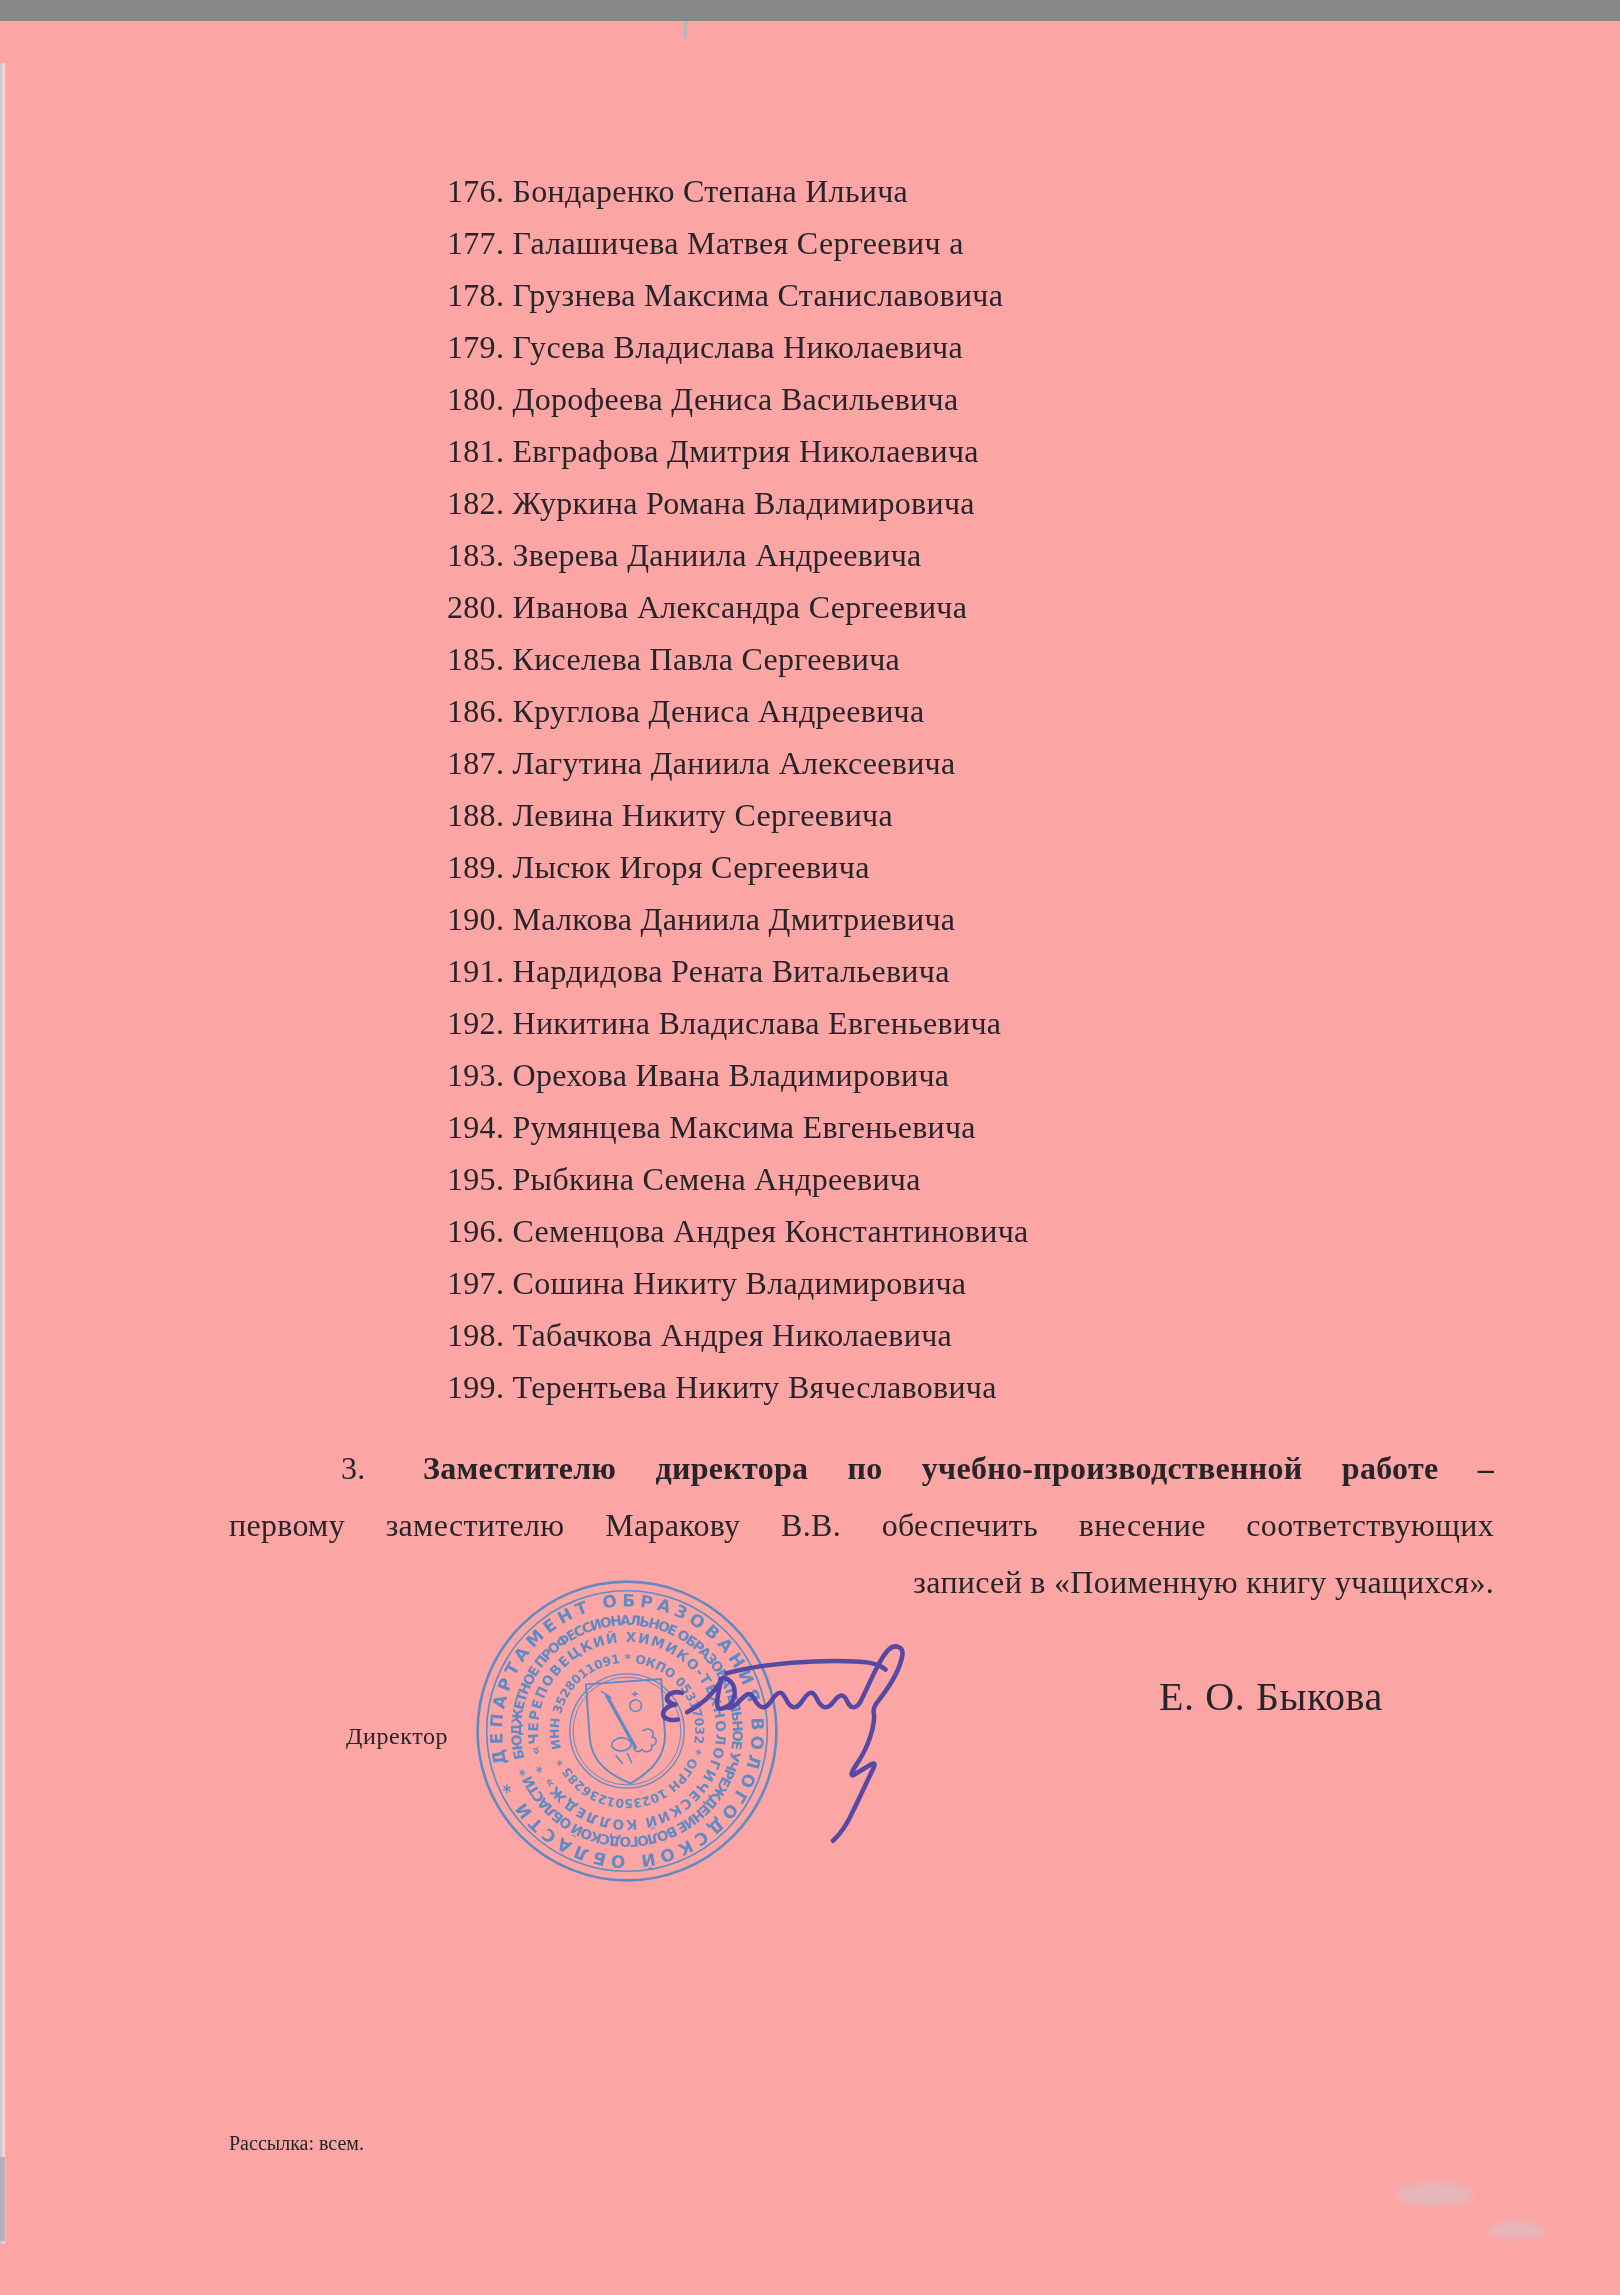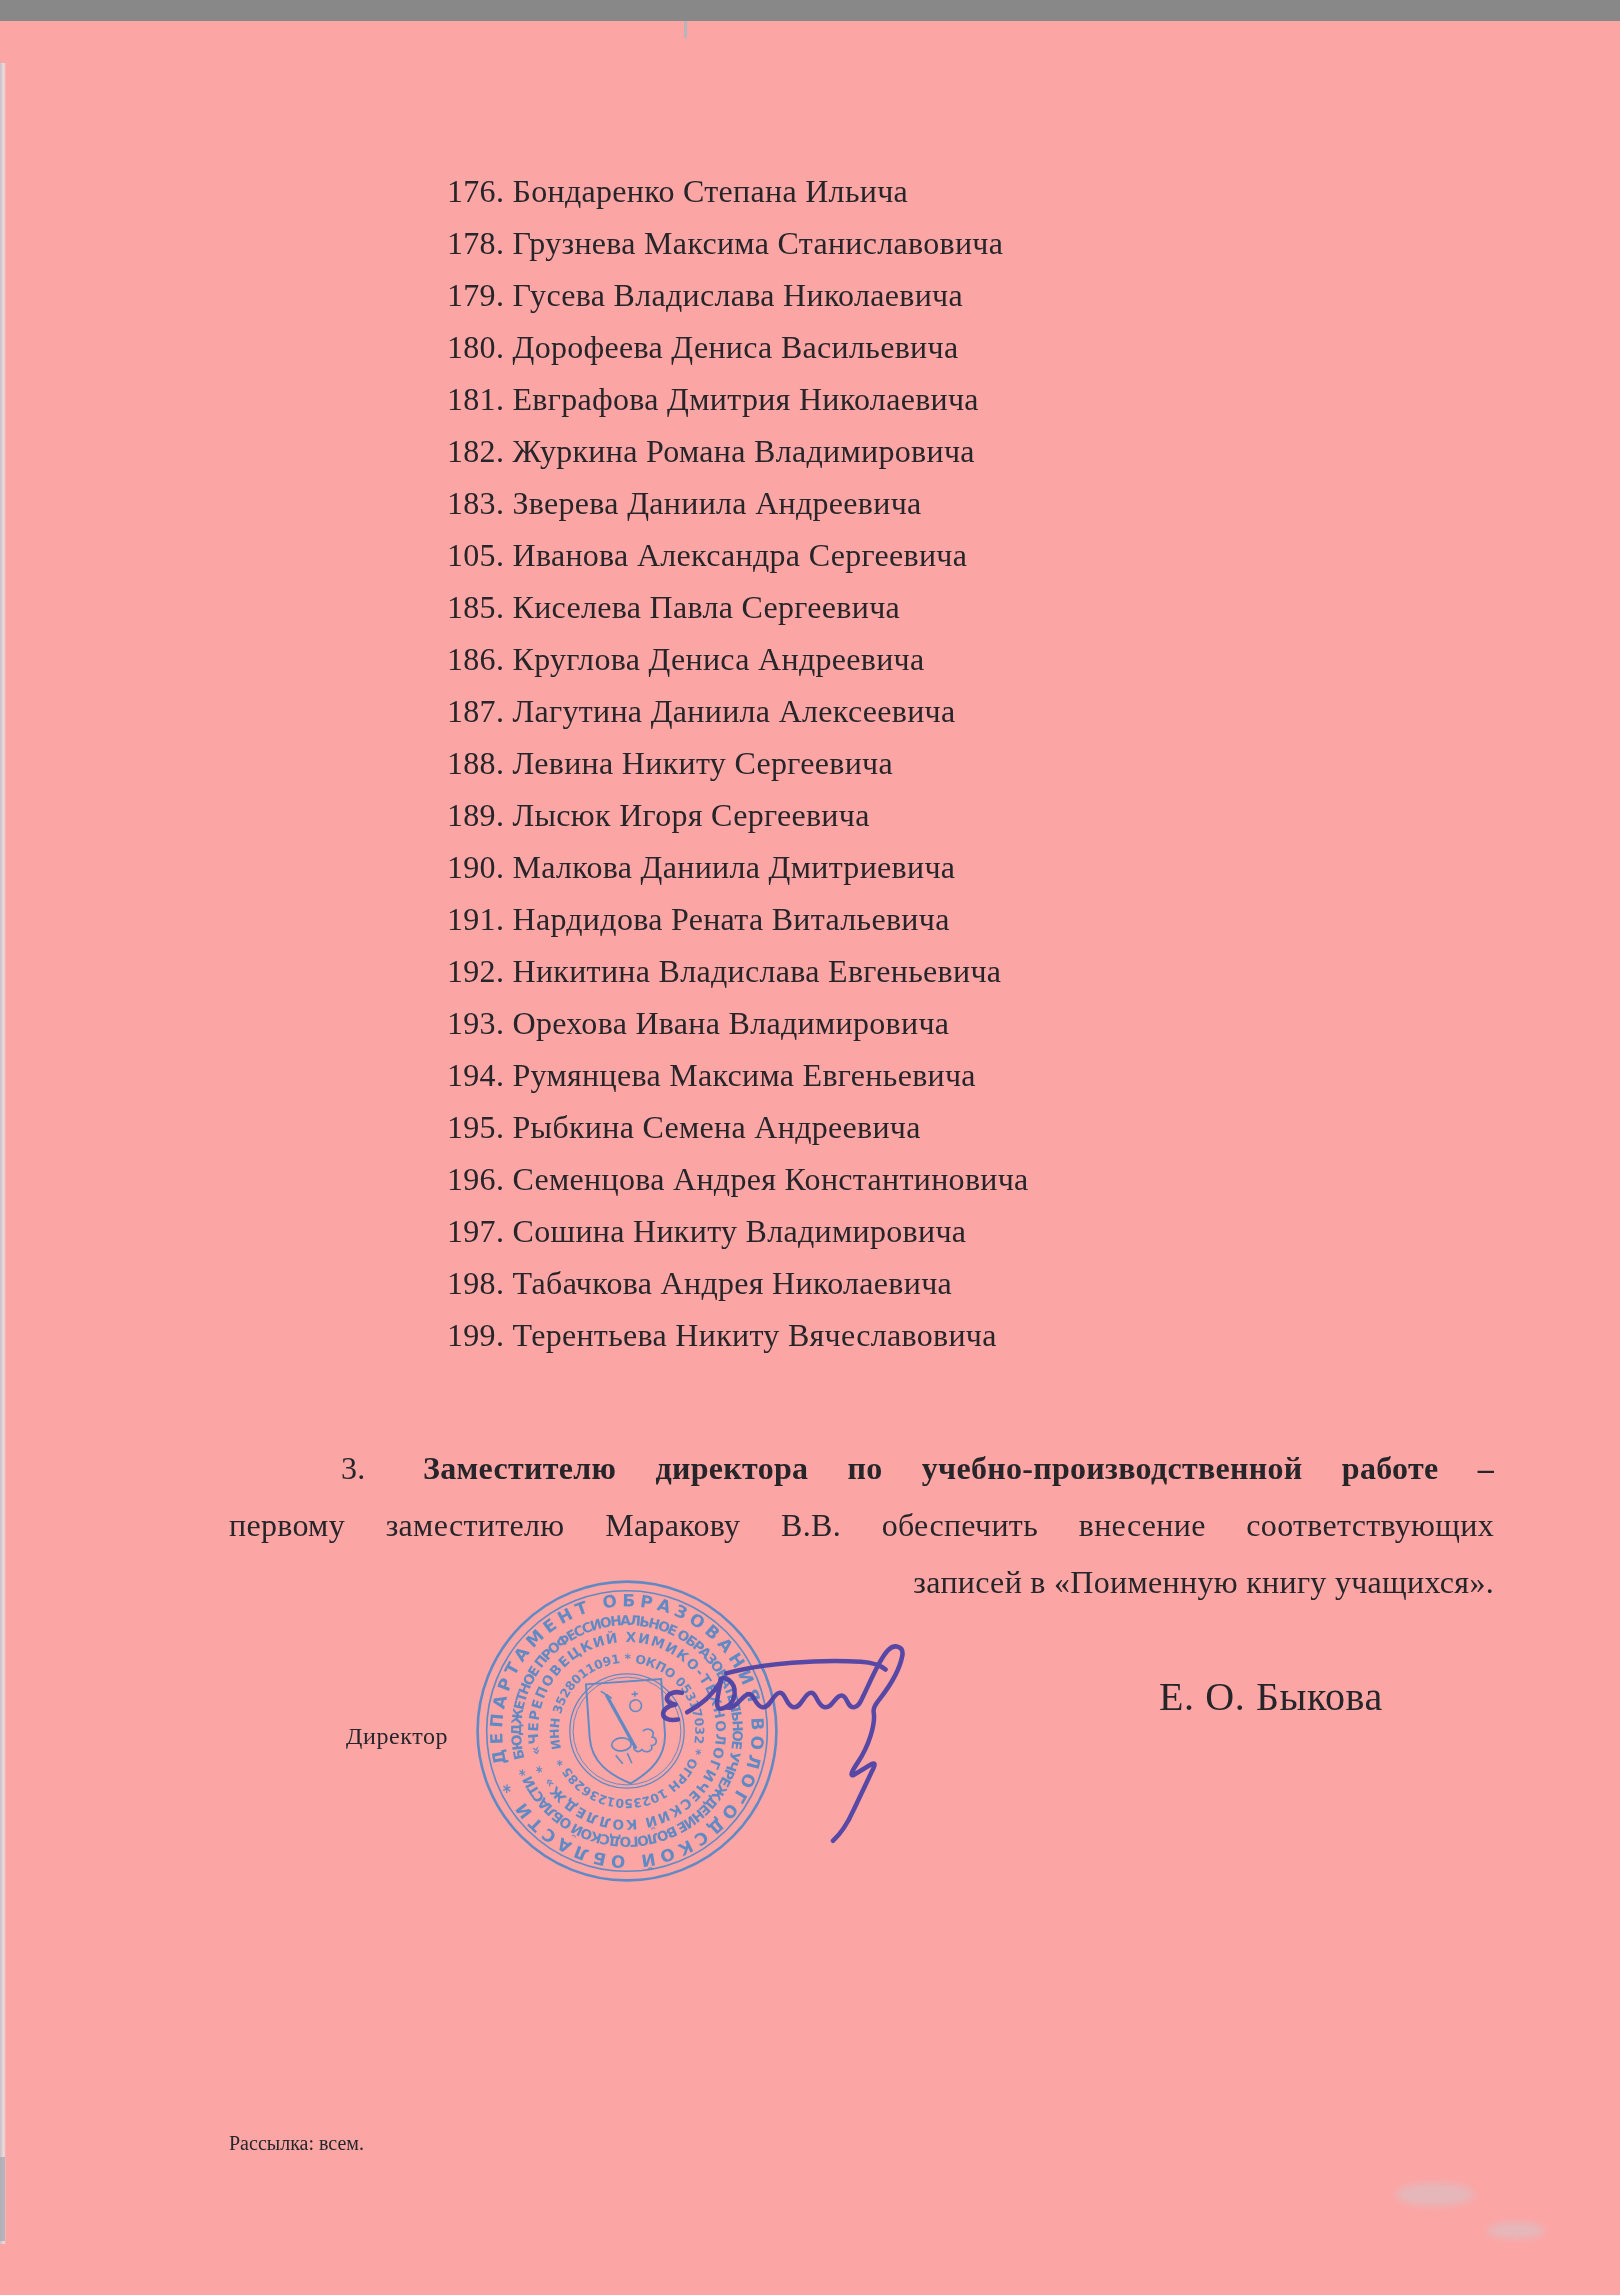--- a/index.html
+++ b/index.html
@@ -97,27 +97,28 @@
   <div class="edge-strip"></div>
   <div class="edge-strip-dark"></div>
   <div class="top-tick"></div>
   <div class="bottom-line"></div>
   <div class="bottom-line-echo"></div>
   <div class="smudge s1"></div>
   <div class="smudge s2"></div>
 
   <div class="name-list" id="name-list">
       <div>176. Бондаренко Степана Ильича</div>
+      <div>177. Галашичева Матвея Сергеевич а</div>
       <div>178. Грузнева Максима Станиславовича</div>
       <div>179. Гусева Владислава Николаевича</div>
       <div>180. Дорофеева Дениса Васильевича</div>
       <div>181. Евграфова Дмитрия Николаевича</div>
       <div>182. Журкина Романа Владимировича</div>
       <div>183. Зверева Даниила Андреевича</div>
-      <div>105. Иванова Александра Сергеевича</div>
+      <div>280. Иванова Александра Сергеевича</div>
       <div>185. Киселева Павла Сергеевича</div>
       <div>186. Круглова Дениса Андреевича</div>
       <div>187. Лагутина Даниила Алексеевича</div>
       <div>188. Левина Никиту Сергеевича</div>
       <div>189. Лысюк Игоря Сергеевича</div>
       <div>190. Малкова Даниила Дмитриевича</div>
       <div>191. Нардидова Рената Витальевича</div>
       <div>192. Никитина Владислава Евгеньевича</div>
       <div>193. Орехова Ивана Владимировича</div>
       <div>194. Румянцева Максима Евгеньевича</div>

